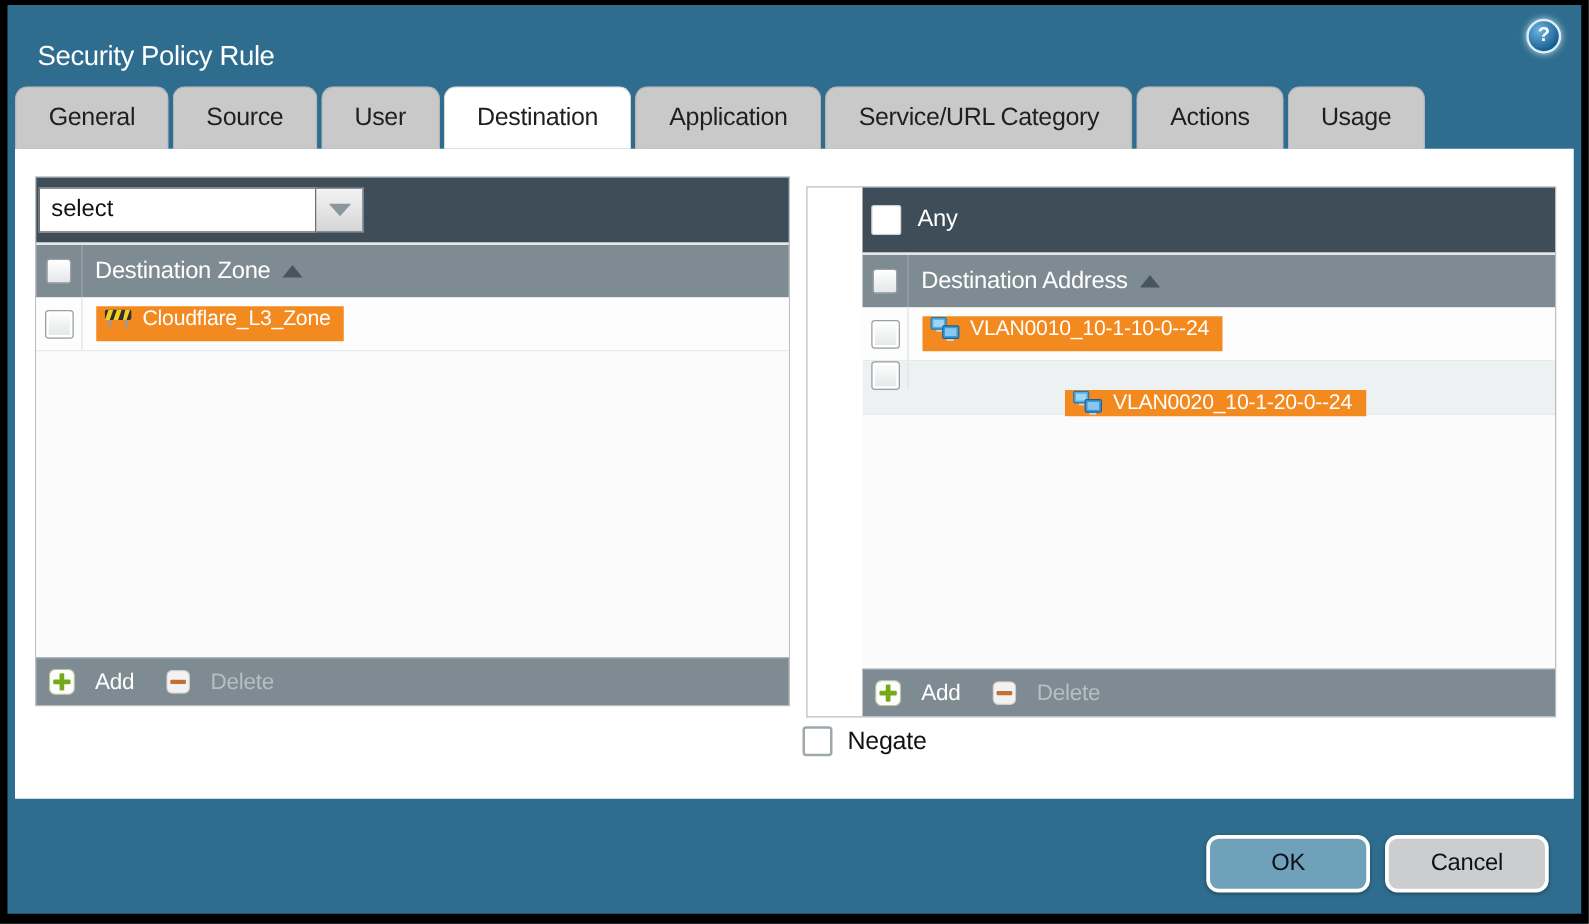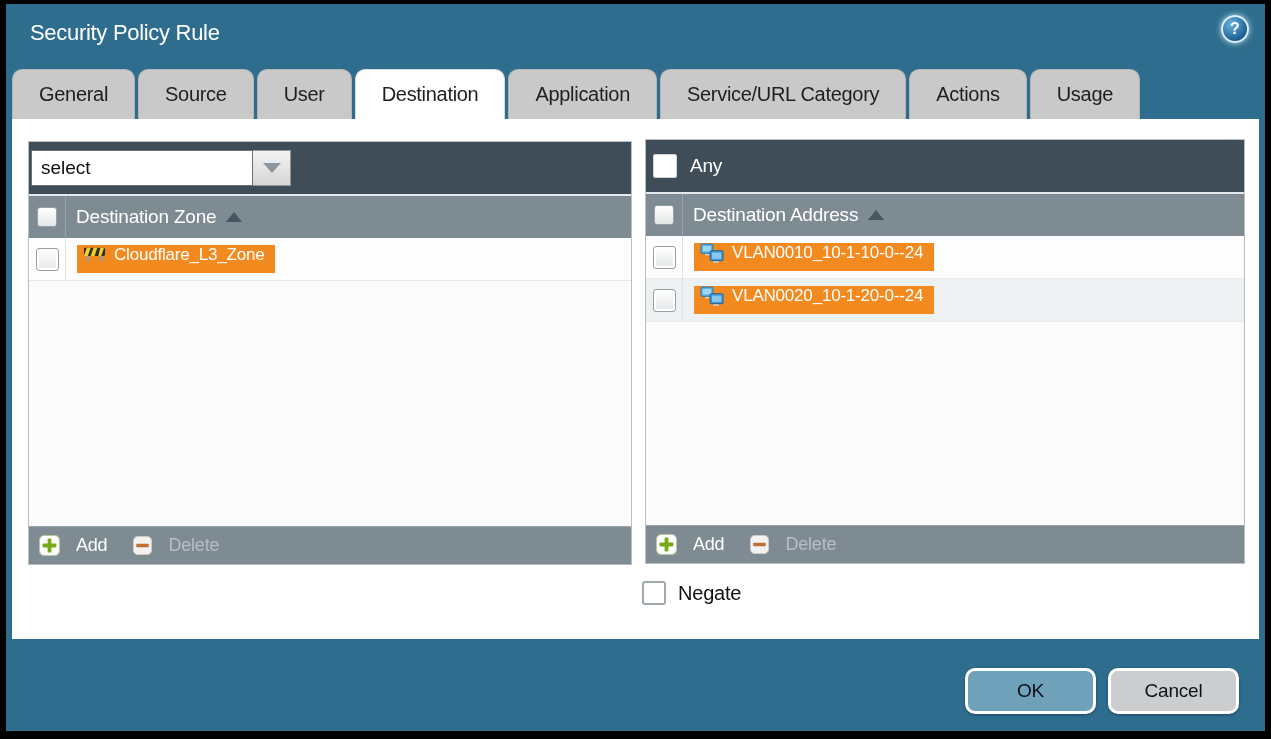--- a/index.html
+++ b/index.html
@@ -9,39 +9,39 @@
     --selected-chip-orange:#F28A20;
     --ok-button-blue:#6FA2BA;
     --tab-gray:#C9C9C9;
   }
   *{margin:0;padding:0;box-sizing:border-box;}
   body{font-family:"Liberation Sans",sans-serif;background:#222;}
   .stage{position:relative;width:1271px;height:739px;background:#000;overflow:hidden;}
   .dialog{position:absolute;left:6px;top:4px;width:1259px;height:727px;background:var(--titlebar-teal);}
 
   
-  .title{position:absolute;left:24px;top:16px;color:#fff;font-size:22px;letter-spacing:-0.3px;}
+  .title{position:absolute;left:24px;top:28px;color:#fff;font-size:22px;letter-spacing:-0.3px;}
   .help{position:absolute;right:16px;top:11px;width:28px;height:28px;border-radius:50%;
         background:radial-gradient(circle at 35% 30%,#6db6e0,#155a8c 75%);
         border:2px solid #ddeef8;box-shadow:0 0 6px rgba(210,235,250,.9);
         color:#fff;font-weight:bold;font-size:16px;display:flex;align-items:center;justify-content:center;cursor:pointer;}
 
   
   .tabs{position:absolute;left:6px;top:65px;display:flex;gap:3px;align-items:flex-end;}
   .tab{height:50px;display:flex;align-items:center;padding:12px 26px;background:var(--tab-gray);
        border:1px solid #b5b5b5;border-bottom:none;border-radius:10px 10px 0 0;
        font-size:20px;color:#1f1f1f;letter-spacing:-0.3px;cursor:pointer;white-space:nowrap;}
   .tab.active{background:#fff;border-color:#d9d9d9;}
 
   
   .content{position:absolute;left:6px;top:115px;width:1247px;height:520px;background:#fff;}
 
   .panel{position:absolute;display:flex;flex-direction:column;border:1px solid #b9c0c4;}
   .panel-zone{left:16px;top:22px;width:604px;height:424px;}
-  .panel-addr{left:633px;top:20px;width:600px;height:425px;}
+  .panel-addr{left:633px;top:30px;width:600px;height:425px;padding-left:44px;}
 
   .p-top{height:52px;background:var(--panel-header-dark);display:flex;align-items:center;flex:0 0 auto;}
   .select-input{width:222px;height:36px;margin-left:2px;border:1px solid #6a6f72;background:#fff;
                 font-family:"Liberation Sans",sans-serif;font-size:19px;color:#111;padding:0 9px;outline:none;}
   .dd-btn{width:38px;height:36px;background:linear-gradient(#f3f3f3,#d6d6d6);border:1px solid #8f979c;border-left:none;
           display:flex;align-items:center;justify-content:center;cursor:pointer;}
   .dd-tri{width:0;height:0;border-left:9px solid transparent;border-right:9px solid transparent;border-top:10px solid #8C979D;}
 
   .cb{background:linear-gradient(#ffffff,#e4e6e7);border:1px solid #97a0a5;border-radius:3px;cursor:pointer;}
   .cb-big{width:24px;height:24px;background:#fff;border:1px solid #cfd4d6;border-radius:2px;}
@@ -52,21 +52,21 @@
   .p-colhead{height:44px;background:var(--column-header-gray);border-top:2px solid #e3e8ea;
              display:flex;align-items:center;flex:0 0 auto;}
   .colhead-cbcell{width:37px;display:flex;justify-content:center;align-items:center;align-self:stretch;
                   border-right:1px solid #99a3aa;}
   .collabel{color:#fff;font-size:19px;margin-left:10px;letter-spacing:-0.2px;cursor:pointer;}
   .sort-up{width:0;height:0;border-left:8px solid transparent;border-right:8px solid transparent;
            border-bottom:10px solid #46555f;margin-left:10px;}
 
   .p-body{flex:1 1 auto;background:#FBFBFB;overflow:hidden;}
   .row{height:43px;display:flex;align-items:center;border-bottom:1px solid #e6eaeb;background:#FDFDFD;}
-  .row:nth-child(2){background:#EEF1F2;}
+  .row:nth-child(2){background:#EEF1F2;flex-direction:column;}
   .row-cbcell{width:37px;display:flex;justify-content:center;align-items:center;align-self:stretch;
               border-right:1px solid #dee3e5;}
   .chip{display:inline-flex;align-items:flex-start;gap:8px;height:28px;margin-left:11px;padding:0 11px 0 6px;
         background:var(--selected-chip-orange);color:#fff;font-size:17px;letter-spacing:-0.2px;cursor:pointer;white-space:nowrap;}
 
   .p-footer{height:38px;background:var(--column-header-gray);border-top:1px solid #98a2a9;
             display:flex;align-items:center;padding-left:10px;gap:26px;flex:0 0 auto;}
   .ftbtn{display:flex;align-items:center;gap:16px;cursor:pointer;}
   .ftbtn .lbl{font-size:18px;letter-spacing:-0.2px;}
   .add .lbl{color:#fff;}

